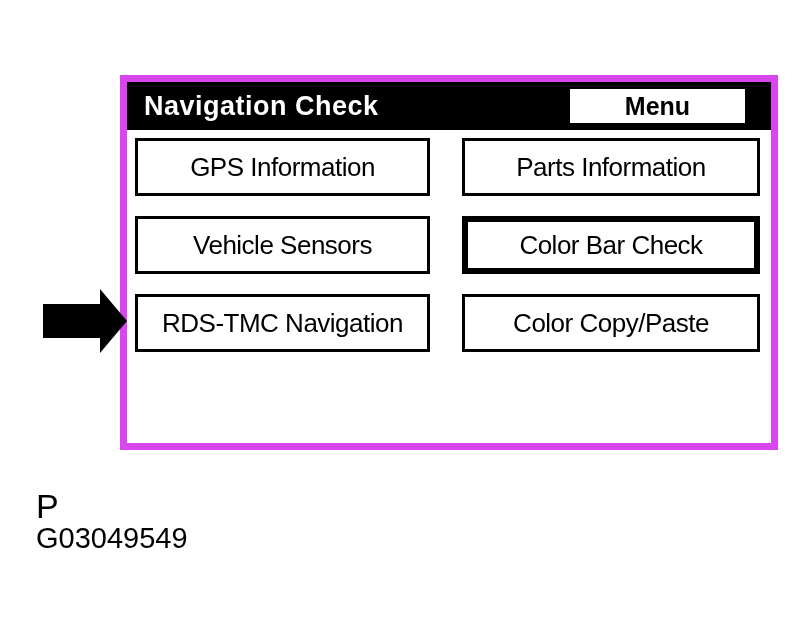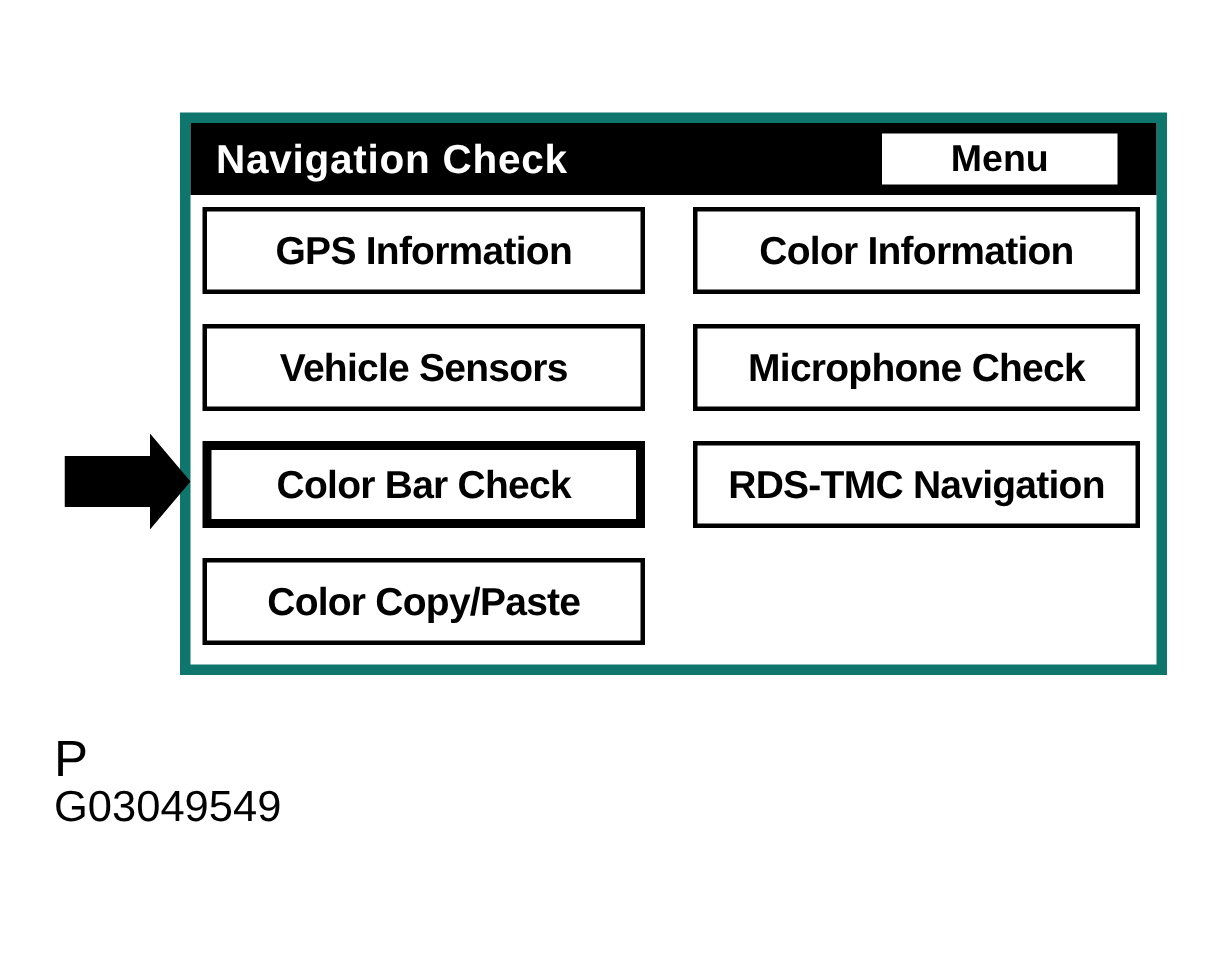--- a/index.html
+++ b/index.html
@@ -16,41 +16,41 @@
     overflow: hidden;
   }
   
   .panel {
     position: absolute;
     left: 120px;
     top: 75px;
     width: 658px;
     height: 375px;
     box-sizing: border-box;
-    border: 7px solid #0f766e;
+    border: 7px solid #d946ef;
     background: #ffffff;
   }
   .titlebar {
     position: relative;
     height: 48px;
     background: #000000;
     display: flex;
     align-items: center;
     justify-content: space-between;
     padding: 0 26px 0 17px;
   }
   .titlebar .title {
     color: #ffffff;
     font-weight: bold;
     font-size: 27px;
     letter-spacing: 0.5px;
     white-space: nowrap;
   }
   .menu-btn {
-    width: 157px;
+    width: 175px;
     height: 34px;
     background: #ffffff;
     color: #000000;
     font-weight: bold;
     font-size: 25px;
     display: flex;
     align-items: center;
     justify-content: center;
     cursor: pointer;
     white-space: nowrap;
@@ -61,21 +61,21 @@
     column-gap: 32px;
     row-gap: 20px;
     grid-auto-rows: 58px;
     margin: 8px 0 0 8px;
   }
   .btn {
     box-sizing: border-box;
     background: #ffffff;
     border: 3px solid #000000;
     color: #000000;
-    font-weight: bold;
+    font-weight: normal;
     font-size: 26px;
     letter-spacing: -0.5px;
     display: flex;
     align-items: center;
     justify-content: center;
     cursor: pointer;
     white-space: nowrap;
   }
   .btn.highlighted {
     border-width: 6px;
@@ -114,23 +114,22 @@
 
   <div class="panel">
 
     <div class="titlebar">
       <span class="title">Navigation Check</span>
       <div class="menu-btn">Menu</div>
     </div>
 
     <div class="btn-grid">
       <div class="btn">GPS Information</div>
-      <div class="btn">Color Information</div>
+      <div class="btn">Parts Information</div>
       <div class="btn">Vehicle Sensors</div>
-      <div class="btn">Microphone Check</div>
       <div class="btn highlighted">Color Bar Check</div>
       <div class="btn">RDS-TMC Navigation</div>
       <div class="btn">Color Copy/Paste</div>
     </div>
   </div>
 
   <svg class="pointer-arrow" viewBox="0 0 84 64" xmlns="http://www.w3.org/2000/svg" aria-hidden="true">
     <polygon points="0,15 57,15 57,0 84,32 57,64 57,49 0,49" fill="#000000"></polygon>
   </svg>
 

